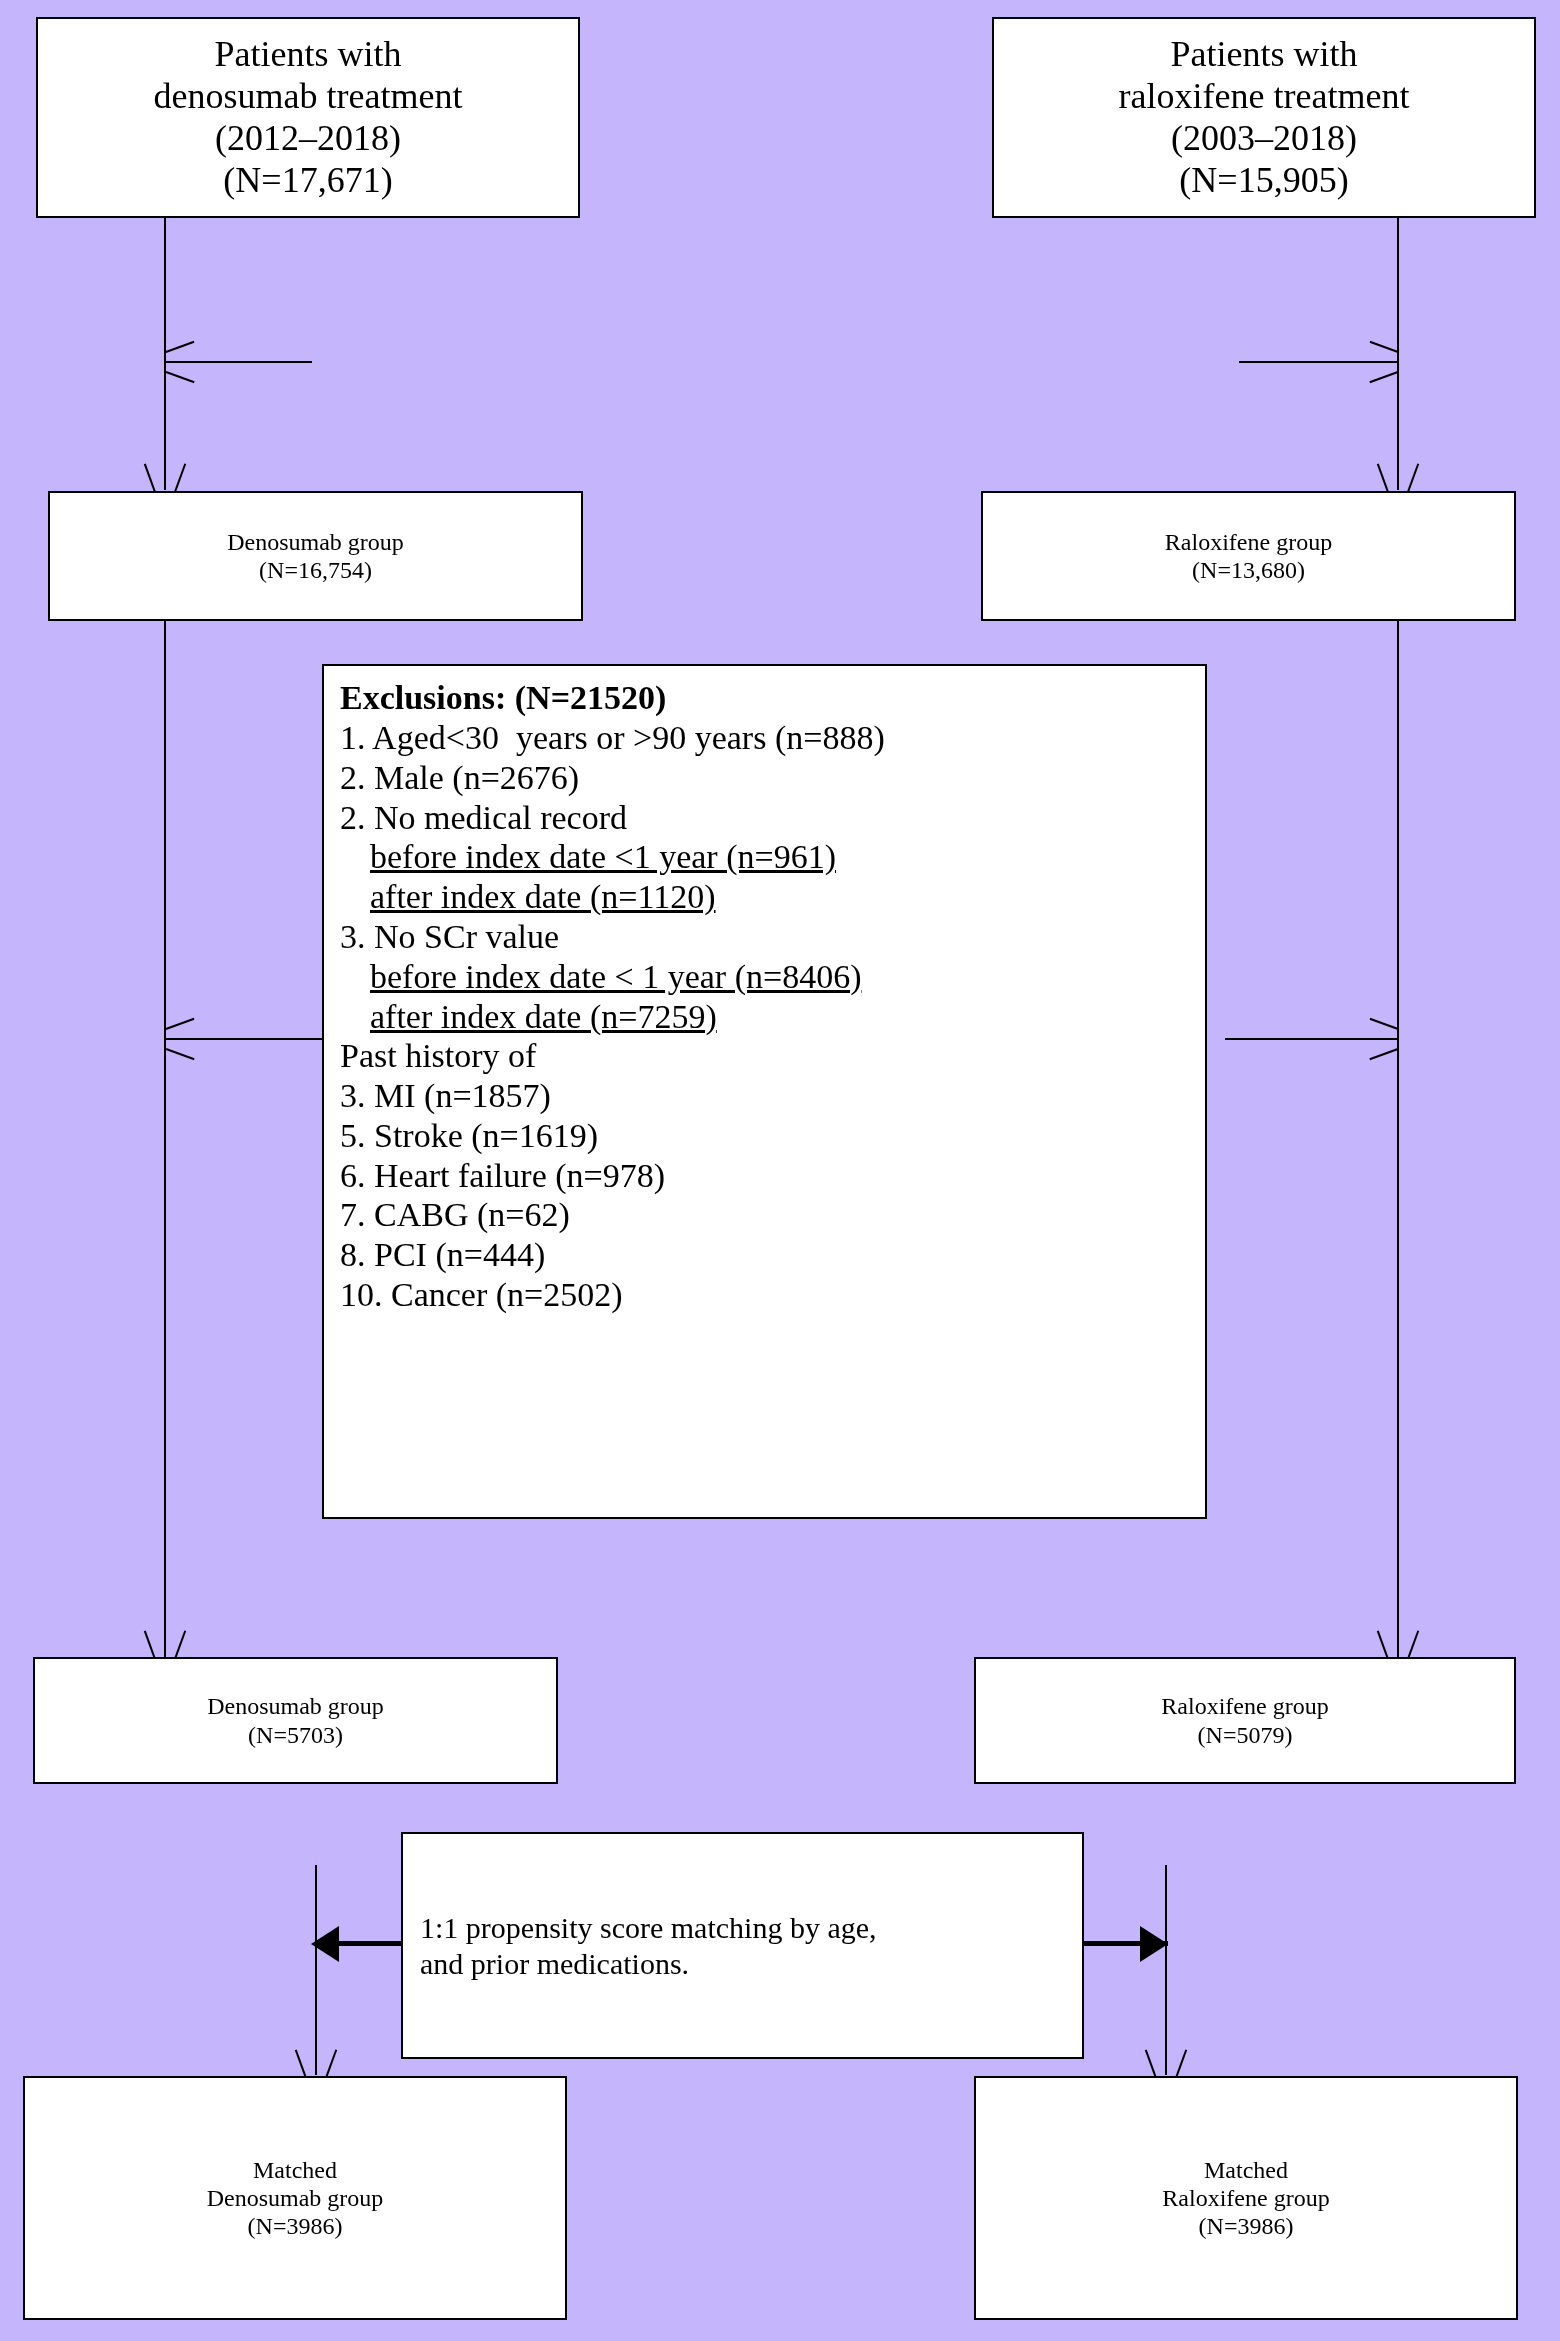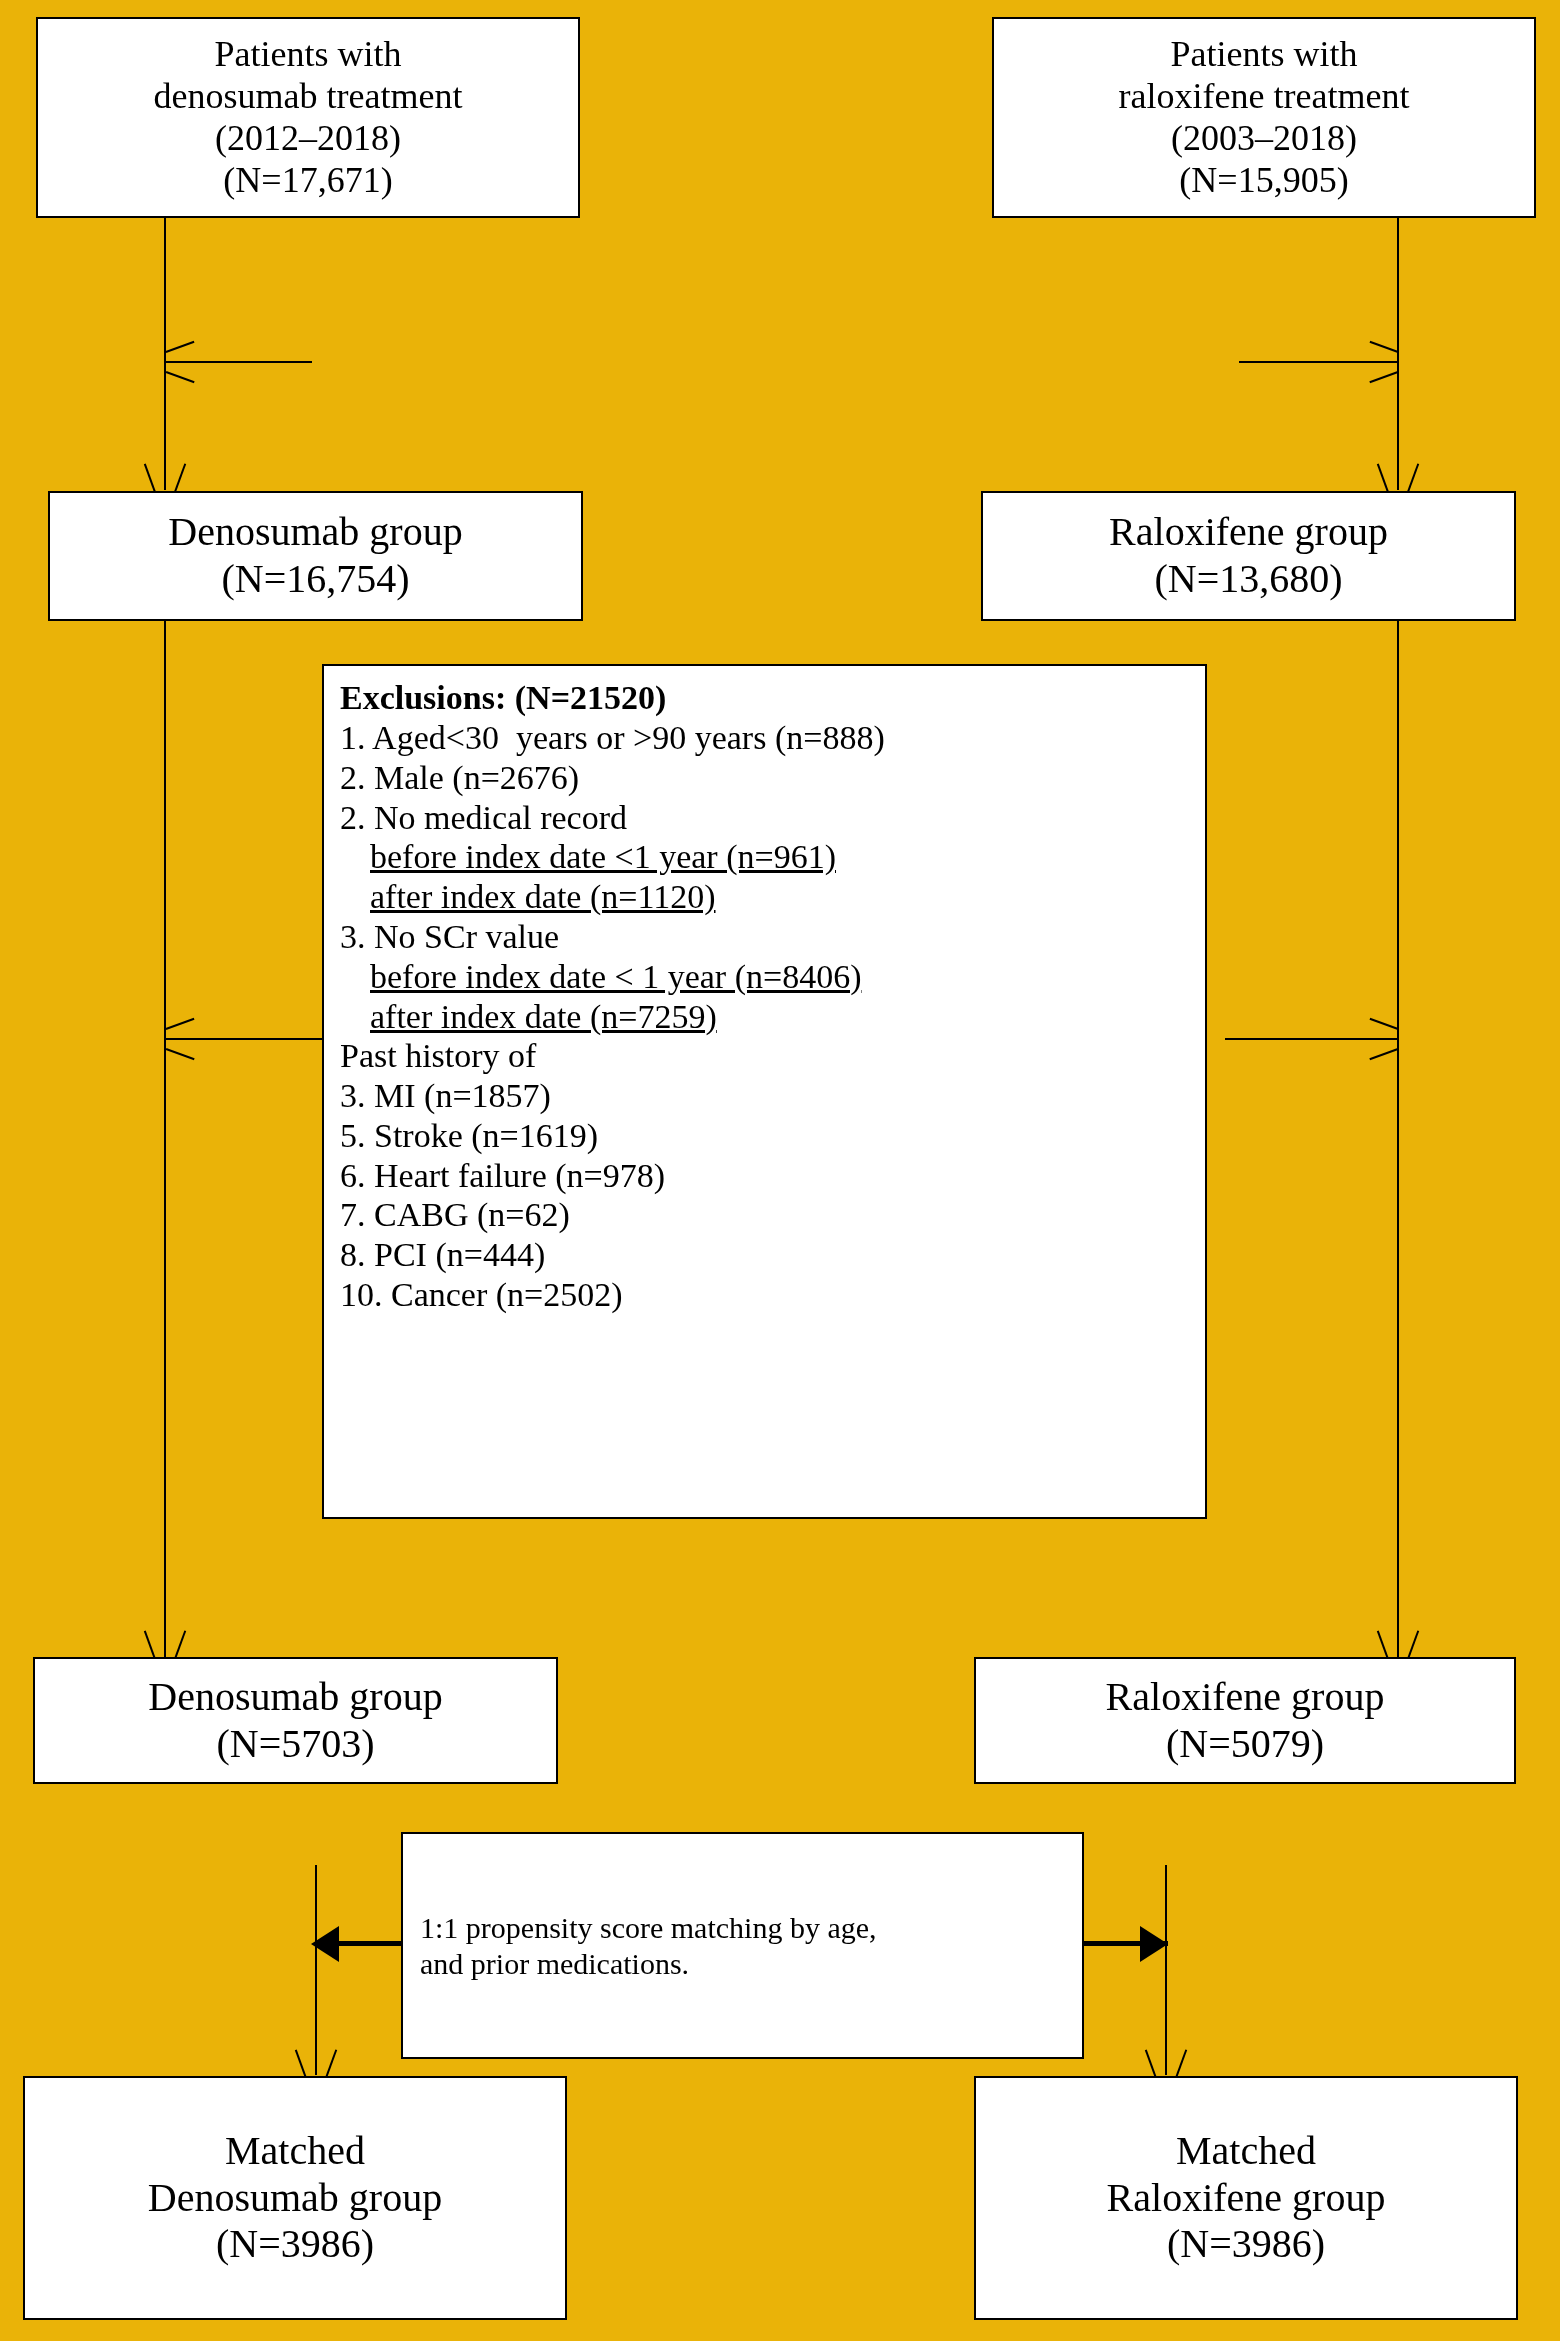--- a/index.html
+++ b/index.html
@@ -4,21 +4,21 @@
 <style>
   html, body {
     margin: 0;
     padding: 0;
     background: #ffffff;
   }
   #canvas {
     position: relative;
     width: 1561px;
     height: 2342px;
-    background: #eab308;
+    background: #c4b5fd;
     font-family: "Liberation Serif", "DejaVu Serif", serif;
     color: #000000;
     overflow: hidden;
   }
 
   
   .box {
     position: absolute;
     box-sizing: border-box;
     border: 2.4px solid #000;
@@ -32,21 +32,21 @@
   .box.left   { align-items: flex-start; text-align: left; }
 
   .line {
     display: block;
     white-space: pre;
     line-height: 1.17;
   }
 
   
   .fs-top    { font-size: 36px; }
-  .fs-group  { font-size: 40px; }
+  .fs-group  { font-size: 24px; }
   .fs-excl   { font-size: 35px; }
   .fs-excl2  { font-size: 34px; }
   .fs-psm    { font-size: 30px; }
   .bold      { font-weight: bold; }
   .indent    { padding-left: 30px; text-decoration: underline; }
 
   
   .vline {
     position: absolute;
     width: 2.4px;

